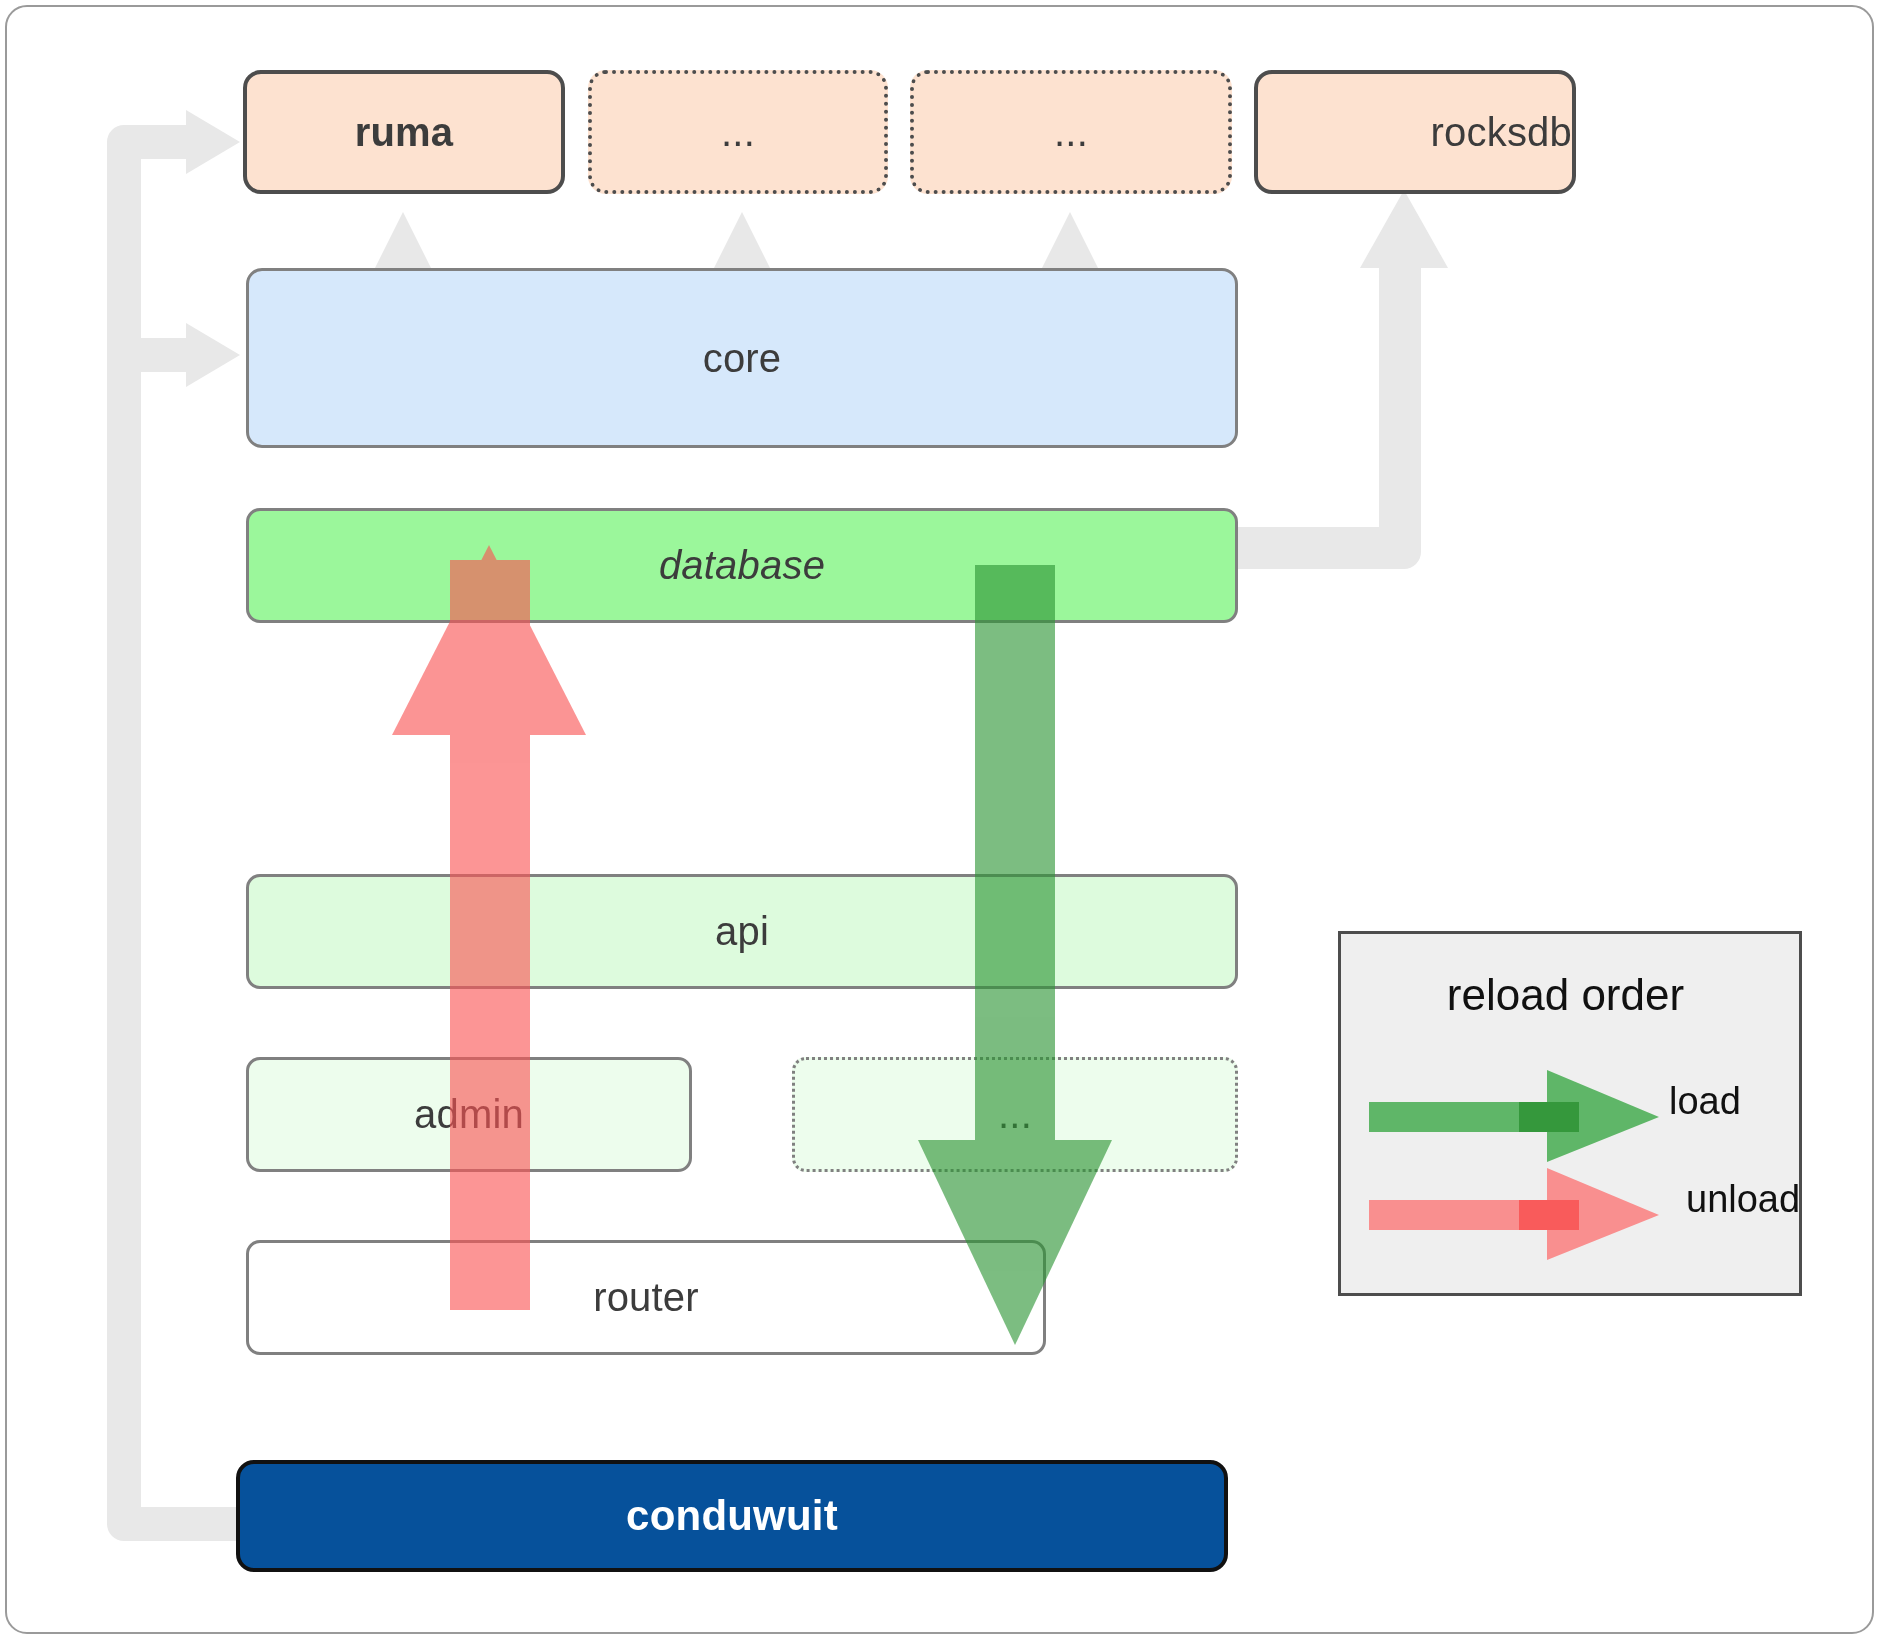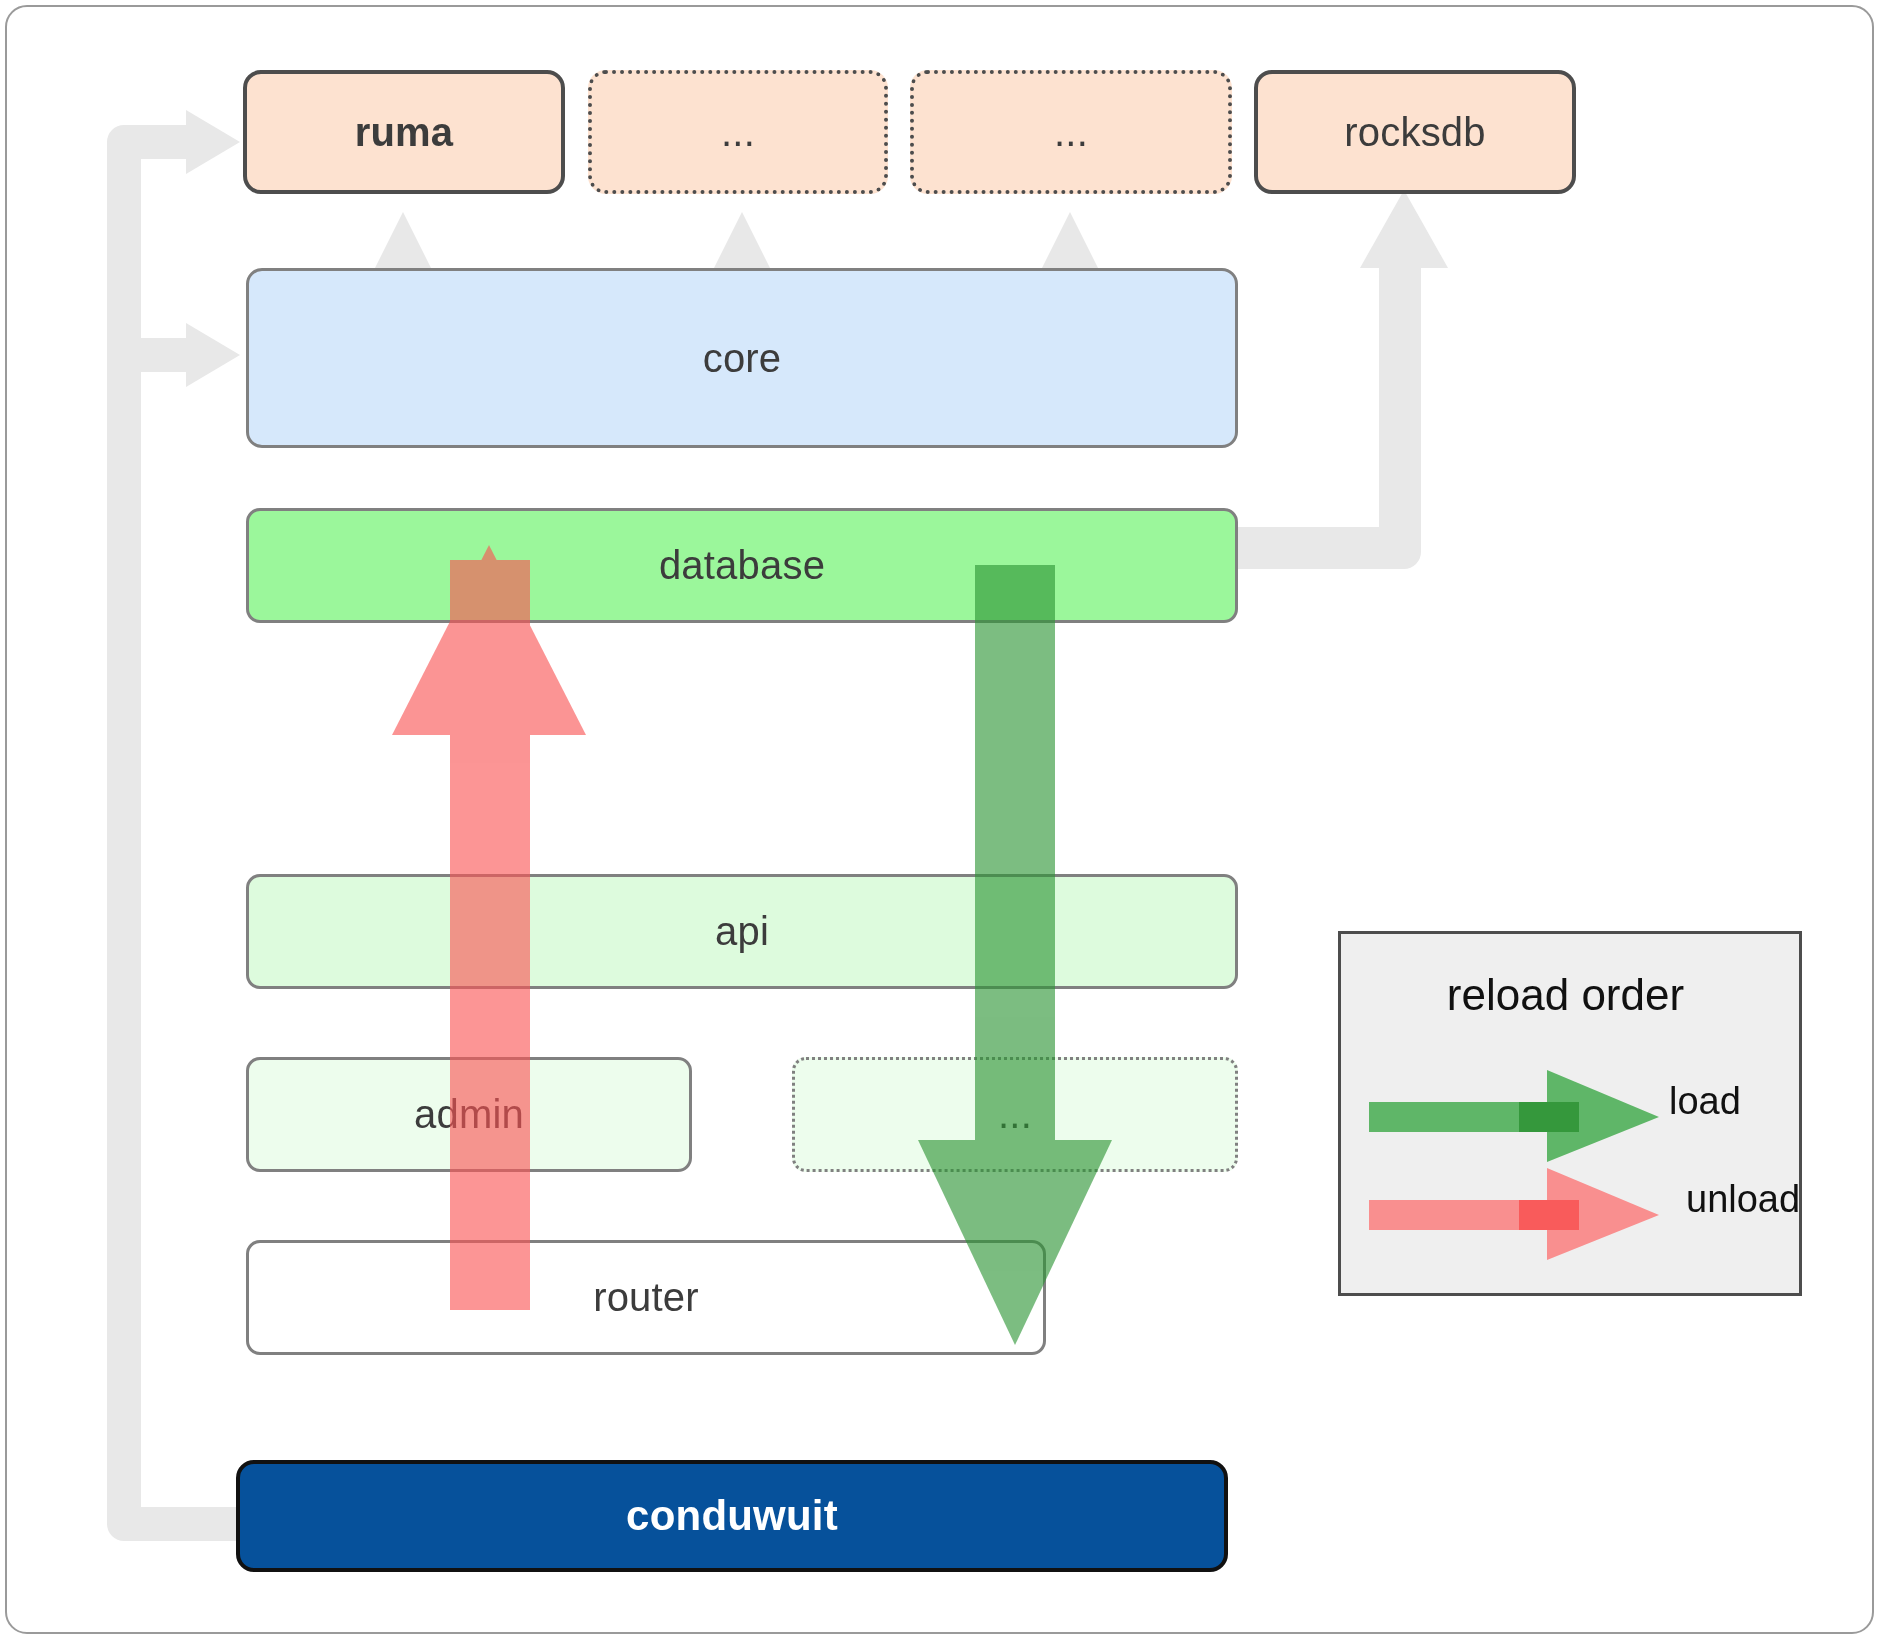--- a/index.html
+++ b/index.html
@@ -199,29 +199,29 @@
   </div>
 
   <div class="node crate dotted" style="left:588px; width:300px;">
     <span class="lbl">...</span>
   </div>
 
   <div class="node crate dotted" style="left:910px; width:322px;">
     <span class="lbl">...</span>
   </div>
 
-  <div class="node crate" style="left:1254px; width:322px;">
+  <div class="node crate" style="left:1254px; width:322px;justify-content:flex-end;">
     <span class="lbl">rocksdb</span>
   </div>
 
   <div class="node core-box" style="left:246px; top:268px; width:992px; height:180px;">
     <span class="lbl">core</span>
   </div>
 
-  <div class="node db-box" style="left:246px; top:508px; width:992px; height:115px;">
+  <div class="node db-box" style="left:246px; top:508px; width:992px; height:115px;font-style:italic;">
     <span class="lbl">database</span>
   </div>
 
 
   <div class="node admin-box" style="left:246px; top:1057px; width:446px; height:115px;">
     <span class="lbl">admin</span>
   </div>
 
   <div class="node api-box" style="left:246px; top:874px; width:992px; height:115px;">
     <span class="lbl">api</span>

